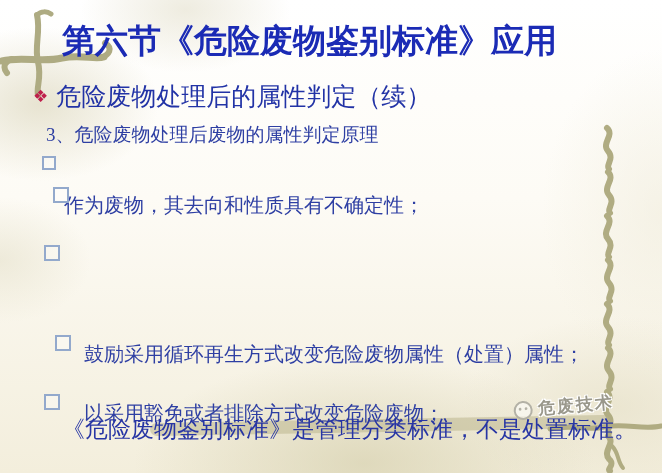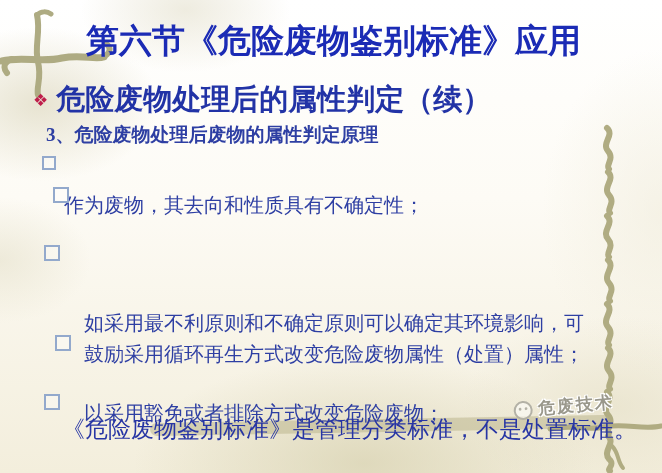--- a/index.html
+++ b/index.html
@@ -17,29 +17,28 @@
       radial-gradient(ellipse 160px 220px at 100% 45%, rgba(240,236,220,0.6), transparent 75%),
       linear-gradient(180deg,#ffffff 0%,#fdfbf5 42%,#f3eedc 100%);
   }
   .abs{position:absolute;}
   .deco{position:absolute;z-index:1;pointer-events:none;}
   .txt{position:absolute;z-index:2;white-space:nowrap;}
   .title{
     left:62px;top:19px;
     font-size:33px;font-weight:bold;color:#1b2bb5;
     letter-spacing:0px;
-    margin-left:24px;
   }
   .subtitle-row{left:33px;top:80px;z-index:2;display:flex;align-items:center;}
   .subtitle-bullet{
     font-family:"DejaVu Sans",sans-serif;
     color:#bf1e4b;font-size:17px;margin-right:8px;line-height:1;
   }
-  .subtitle-text{font-size:29px;font-weight:bold;color:#2233a6;}
-  .heading{left:46px;top:122px;font-size:19px;font-weight:700;color:#2e3fa3;}
+  .subtitle-text{font-size:25px;font-weight:normal;color:#2233a6;}
+  .heading{left:46px;top:122px;font-size:19px;font-weight:400;color:#2e3fa3;}
   .body-line{font-size:20px;color:#2e3fa3;margin-top:41px;}
   .conclusion{font-size:23px;color:#2735a4;}
   .checkbox{
     position:absolute;z-index:2;
     width:14px;height:14px;
     border:2px solid #93a9cc;
     background:rgba(255,255,255,0.35);
     box-sizing:border-box;
   }
   .watermark{
@@ -97,21 +96,20 @@
   </div>
 
   <div class="txt heading">3、危险废物处理后废物的属性判定原理</div>
 
   <span class="checkbox" style="left:42px;top:156px;"></span>
   <div class="txt body-line" style="left:64px;top:151px;">作为废物，其去向和性质具有不确定性；</div>
 
   <span class="checkbox" style="left:53px;top:187px;width:16px;height:16px;"></span>
 
   <span class="checkbox" style="left:44px;top:245px;width:16px;height:16px;"></span>
-  <div class="txt body-line" style="left:84px;top:269px;">如采用最不利原则和不确定原则可以确定其环境影响，可</div>
   <div class="txt body-line" style="left:84px;top:300px;">鼓励采用循环再生方式改变危险废物属性（处置）属性；</div>
 
   <span class="checkbox" style="left:55px;top:335px;width:16px;height:16px;"></span>
   <div class="txt body-line" style="left:84px;top:359px;">以采用豁免或者排除方式改变危险废物；</div>
 
   <span class="checkbox" style="left:44px;top:394px;width:16px;height:16px;"></span>
   <div class="txt conclusion" style="left:62px;top:414px;">《危险废物鉴别标准》是管理分类标准，不是处置标准。</div>
 
   <div class="watermark">
     <svg width="22" height="22" viewBox="0 0 22 22">

